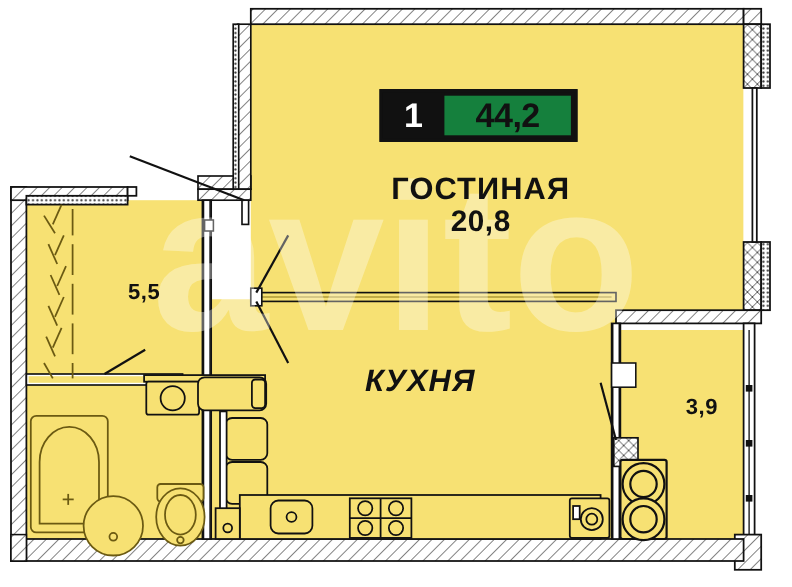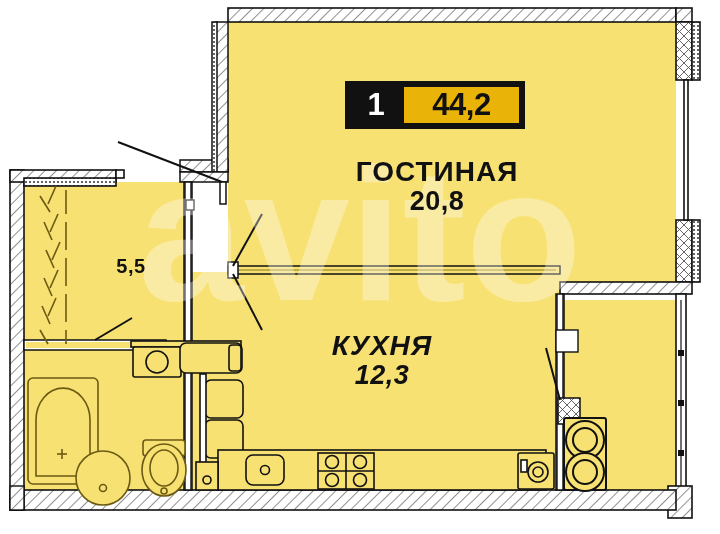--- a/index.html
+++ b/index.html
@@ -73,21 +73,21 @@
     background: #111111;
     font-size: 31px;
     font-weight: bold;
     display: flex;
     align-items: center;
     justify-content: center;
   }
   #total-area {
     flex: 1;
     margin: 3px 3px 3px 0;
-    background: #eab308;
+    background: #15803d;
     color: #111111;
     font-size: 31px;
     font-weight: bold;
     display: flex;
     align-items: center;
     justify-content: center;
     letter-spacing: -0.5px;
   }
   #watermark {
     position: absolute;
@@ -299,23 +299,25 @@
       <div id="total-area">44,2</div>
     </div>
 
     <div class="room-label" style="left:337px; top:157px; width:200px;">
       <div class="room-name">ГОСТИНАЯ</div>
       <div class="room-area">20,8</div>
     </div>
 
     <div class="room-label" style="left:292px; top:331px; width:180px;font-style:italic;">
       <div class="room-name">КУХНЯ</div>
-      <div class="room-area">12,3</div>
     </div>
 
     <div class="room-label" style="left:91px; top:256px; width:80px;">
       <div class="area-only">5,5</div>
     </div>
 
 
+    <div class="room-label" style="left:598px; top:360px; width:80px;">
+      <div class="area-only">3,9</div>
+    </div>
 
   </div>
 </div>
 
 </body></html>

